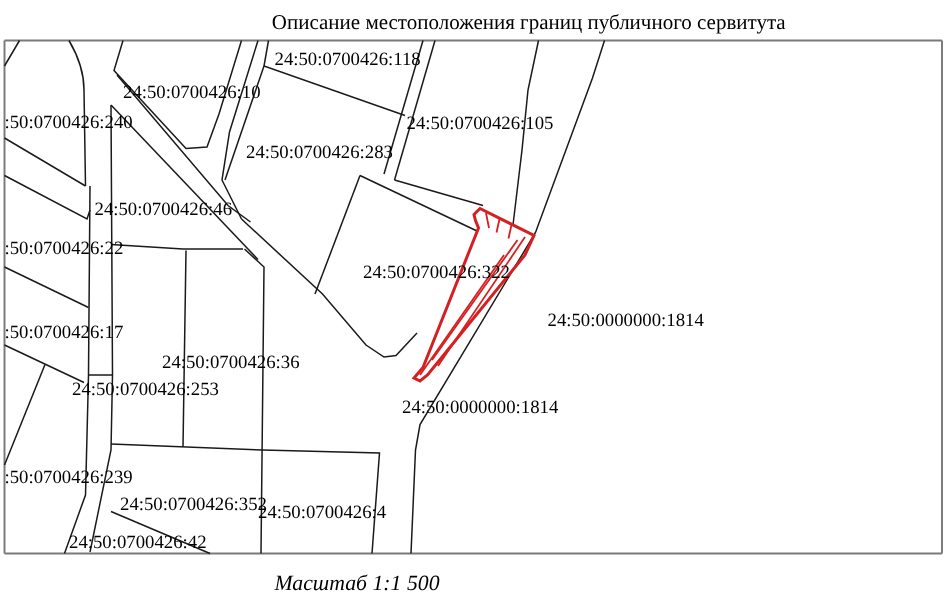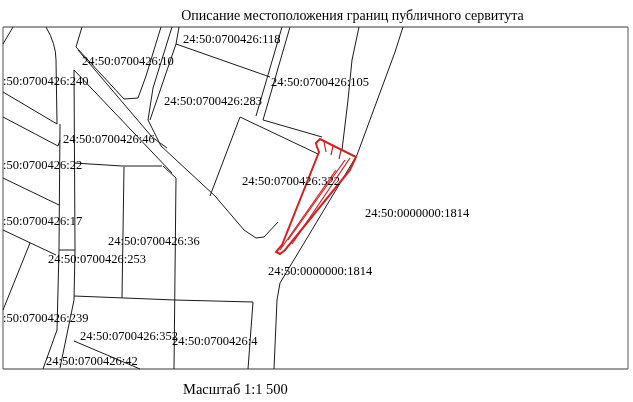--- a/index.html
+++ b/index.html
@@ -2,21 +2,21 @@
 <html><head>
 <meta charset="utf-8">
 <style>
   html, body { margin: 0; padding: 0; background: #ffffff; }
   body { width: 633px; height: 402px; position: relative; overflow: hidden;
          font-family: "Liberation Serif", serif; }
   .title { position: absolute; left: 1px; top: 8px; width: 633px; text-align: center;
            font-size: 14px; color: #000; padding-left: 70px; box-sizing: border-box; }
   svg.map { position: absolute; left: 0; top: 0; }
   .label { font-family: "Liberation Serif", serif; font-size: 12.5px; fill: #000; }
-  .scale { position: absolute; left: 183px; top: 381px; font-size: 14.5px; color: #000; }
+  .scale { position: absolute; left: 183px; top: 381px; font-size: 14.5px; color: #000; font-style: italic; }
 </style>
 </head>
 <body>
 
 <div class="title">Описание местоположения границ публичного сервитута</div>
 
 <svg class="map" width="633" height="402" viewBox="0 0 633 402" xmlns="http://www.w3.org/2000/svg">
 
   <g>
     <line x1="3" y1="27" x2="628" y2="27" stroke="#7a7a7a" stroke-width="1.3"></line>

